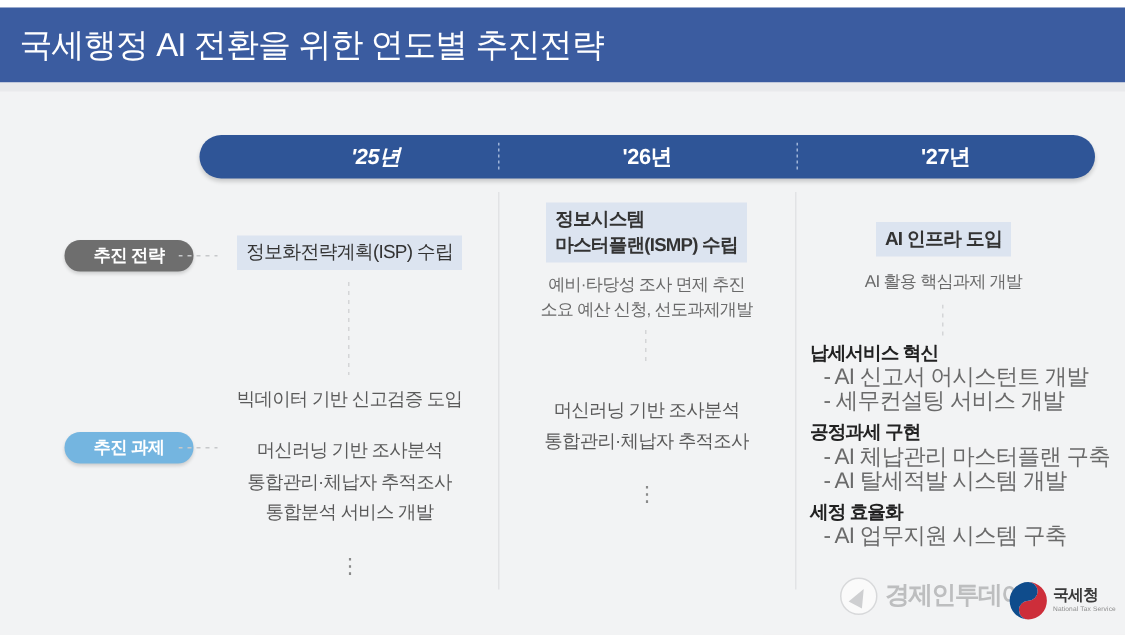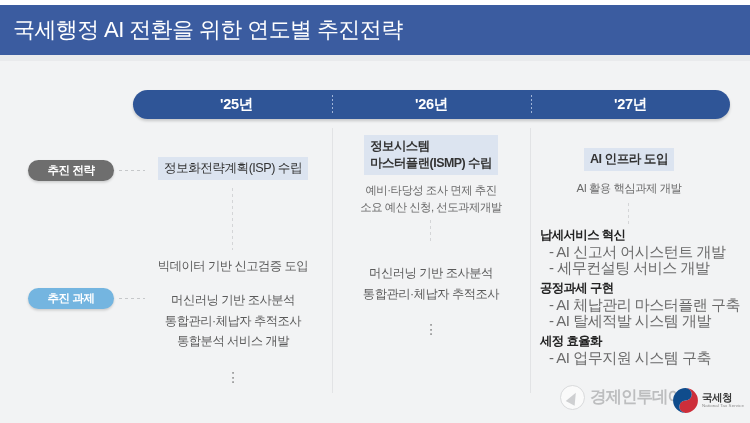--- a/index.html
+++ b/index.html
@@ -28,34 +28,34 @@
   .yearbar {
     position:absolute; left:133px; top:90px; width:597px; height:29px;
     background:#2f5597; border-radius:14.5px;
     box-shadow:0 2px 3px rgba(0,0,0,0.18);
   }
   .yearcell {
     position:absolute; top:0; height:29px;
     display:flex; align-items:center; justify-content:center;
     color:#ffffff; font-size:14.5px; font-weight:bold; letter-spacing:-0.3px;
   }
-  .yearcell.c0 { left:4px;   width:199px; }
+  .yearcell.c0 { left:18px;   width:199px;font-style:italic; }
   .yearcell.c1 { left:199px; width:199px; }
   .yearcell.c2 { left:398px; width:199px; }
   .ydiv {
     position:absolute; top:5px; height:19px; width:1px;
     background-image:linear-gradient(to bottom,#9fb4d8 0 2px,transparent 2px 4px);
     background-size:1px 4px;
   }
   .ydiv.d1 { left:199px; }
   .ydiv.d2 { left:398px; }
 
   
   .pill {
-    position:absolute; left:28px; width:86px; height:21px;
+    position:absolute; left:43px; width:86px; height:21px;
     border-radius:10.5px; display:flex; align-items:center; justify-content:center;
     color:#ffffff; font-size:11.5px; font-weight:bold; letter-spacing:-0.4px;
     box-shadow:0 1.5px 2.5px rgba(0,0,0,0.16);
   }
   .pill.strategy { top:160px; background:#6e6e6e; }
   .pill.tasks    { top:288px; background:#74b5e0; }
 
   
   .side-dash {
     position:absolute; height:1px; width:26px;

